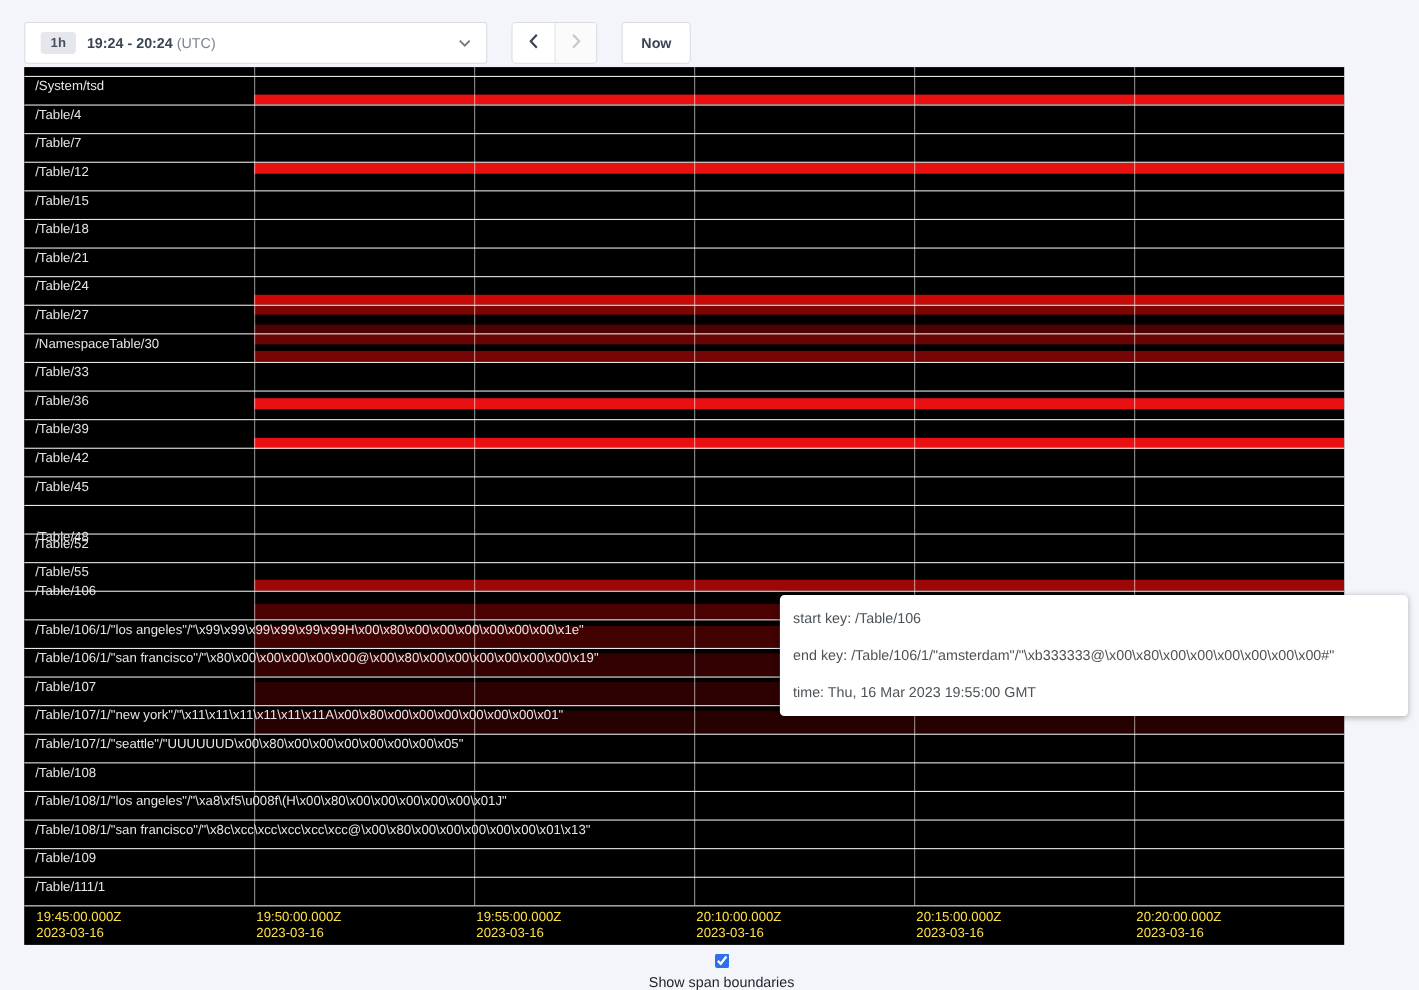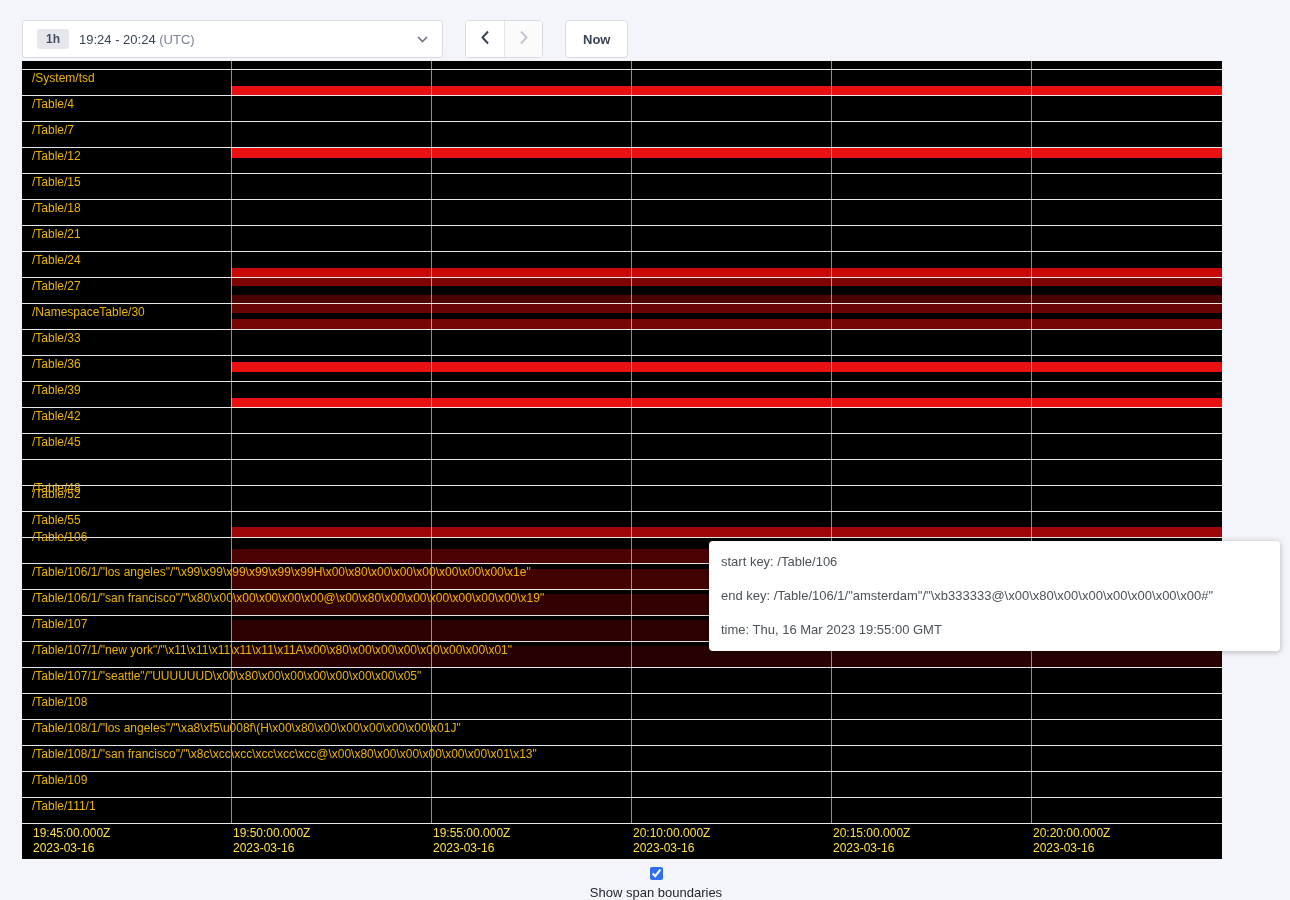--- a/index.html
+++ b/index.html
@@ -27,21 +27,21 @@
     display: flex; align-items: center;
     padding: 0 14px; gap: 10px;
     cursor: pointer;
   }
   .badge {
     background: #e6e7ec; color: #475063;
     font-size: 12px; font-weight: bold;
     padding: 3px 9px; border-radius: 3px;
   }
   .range-text { font-size: 13px; color: #394455; white-space: nowrap; }
-  .range-text .bold { font-weight: normal; margin-top: 16px; }
+  .range-text .bold { font-weight: bold; margin-top: 16px; }
   .range-text .tz { color: #7c8494; font-weight: normal; }
   .chevron-down { margin-left: auto; display: flex; align-items: center; }
 
   .nav-group {
     display: flex;
     border: 1px solid #d9dbe4;
     border-radius: 4px;
     overflow: hidden;
     background: #fff;
     height: 38px;
@@ -73,21 +73,21 @@
     position: absolute; left: 0; width: 1200px; height: 1px;
     background: rgba(255,255,255,0.9);
   }
   .heat-band { position: absolute; left: 209px; width: 991px; }
   .grid-line {
     position: absolute; top: 0; width: 1px; height: 762px;
     background: rgba(255,255,255,0.55);
   }
   .row-label {
     position: absolute; left: 10px;
-    color: #eab308; font-size: 12px; line-height: 13px;
+    color: #e5e5e5; font-size: 12px; line-height: 13px;
     white-space: nowrap;
   }
   .axis-tick {
     position: absolute; top: 765px;
     color: #fde047; font-size: 12px; line-height: 15px;
     white-space: nowrap;
   }
 
   
   .tooltip {

